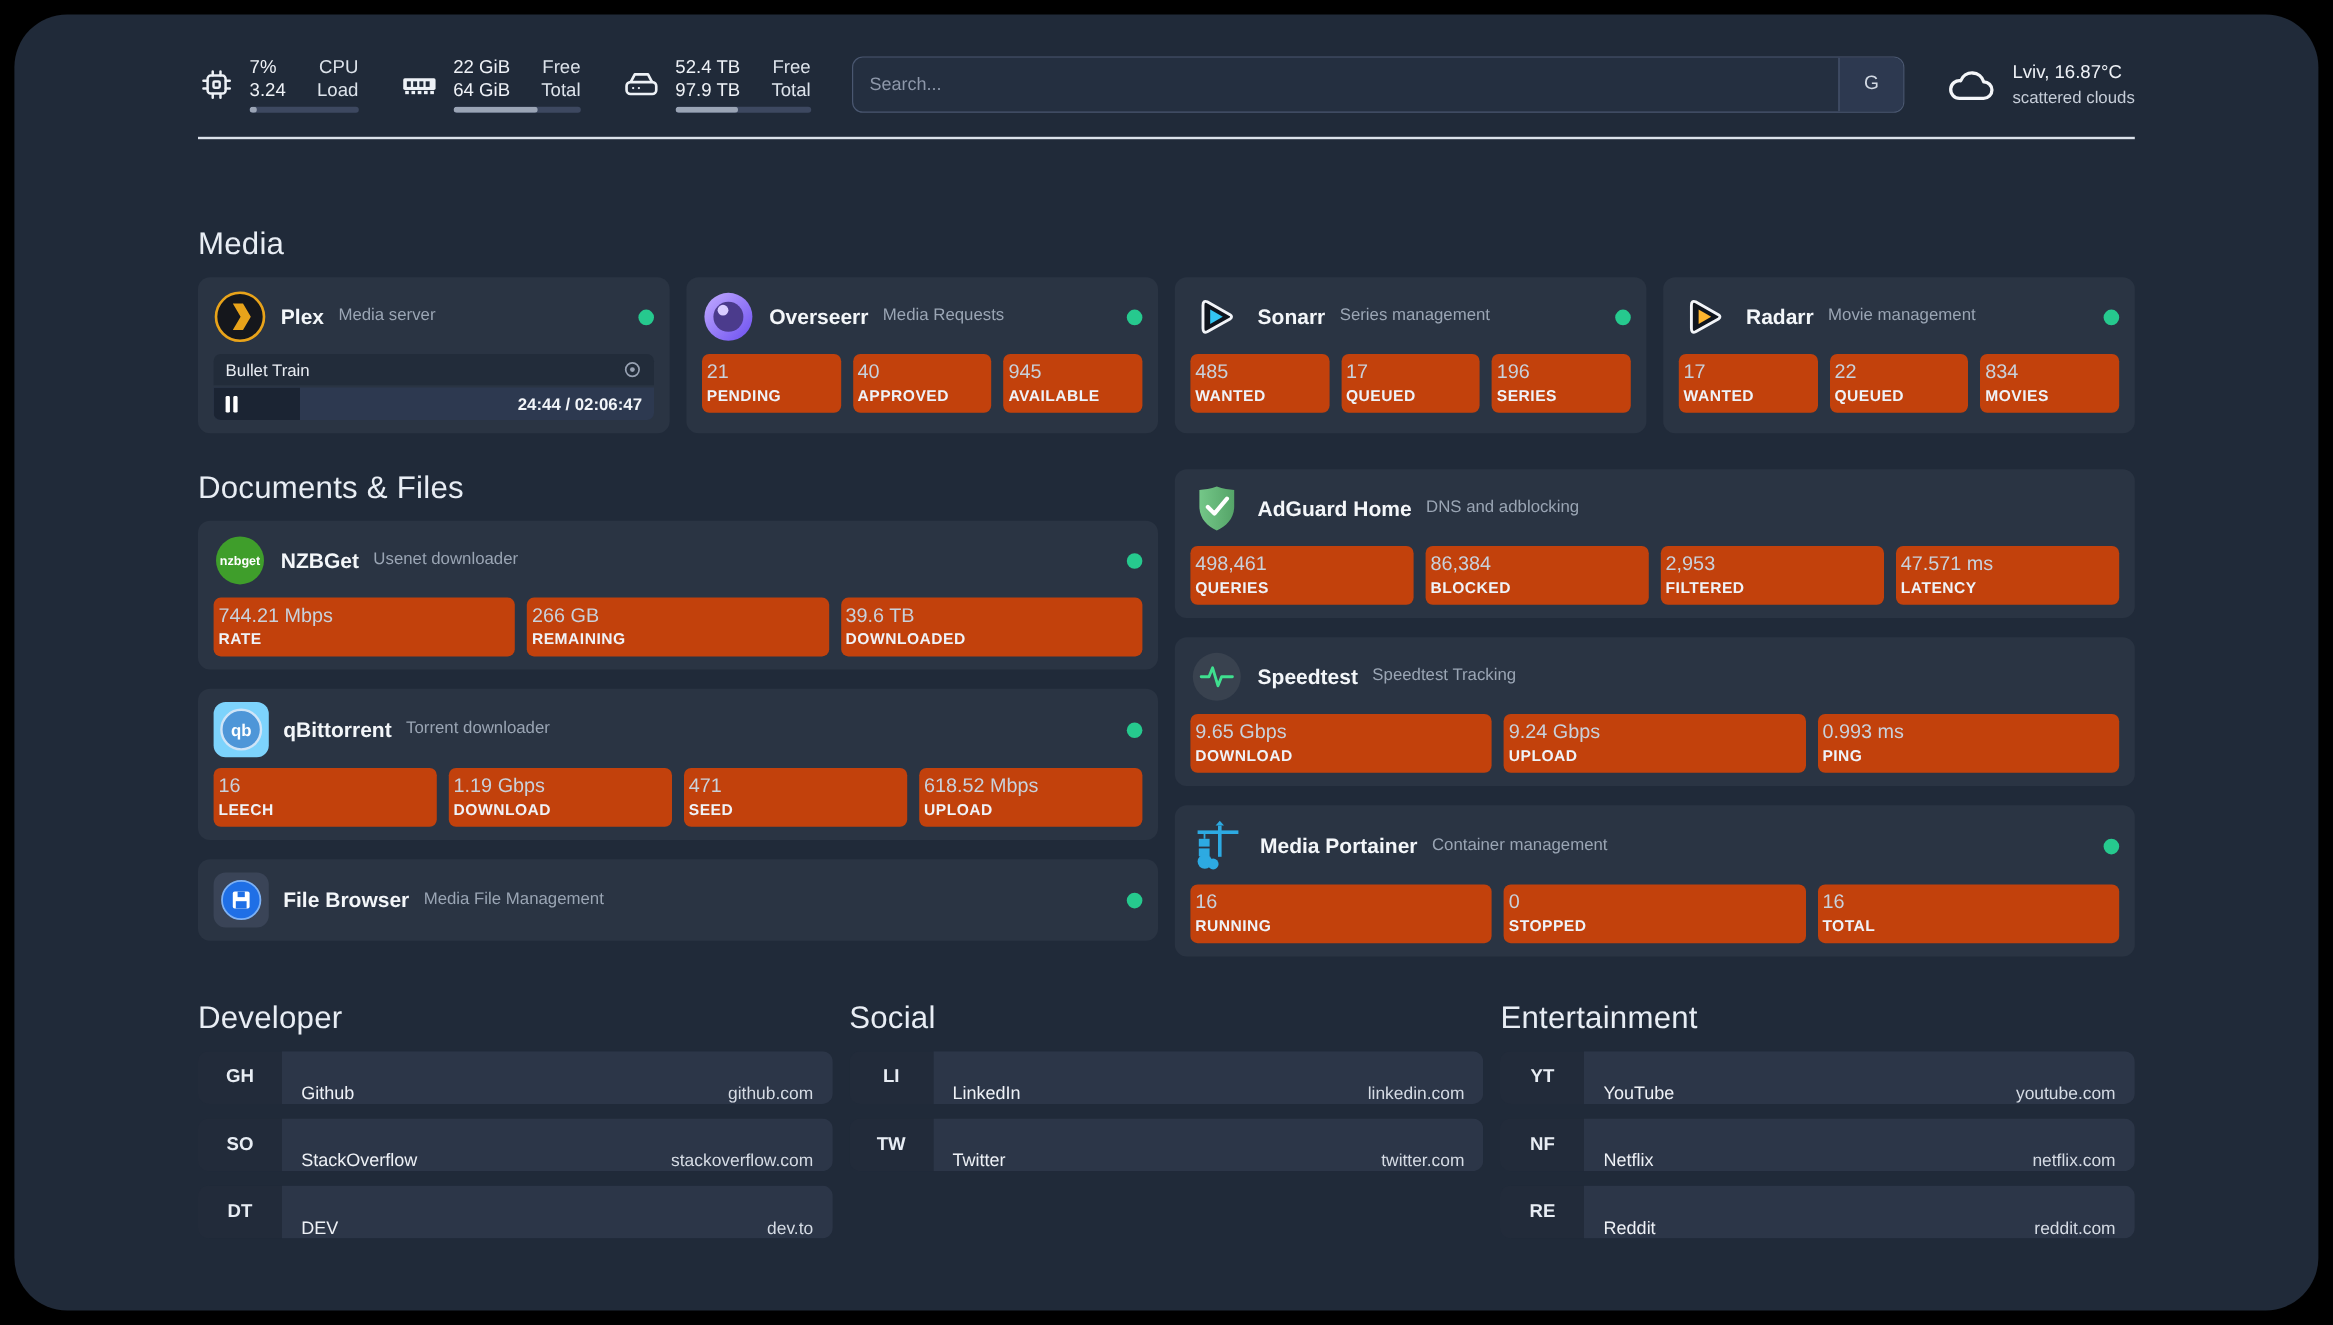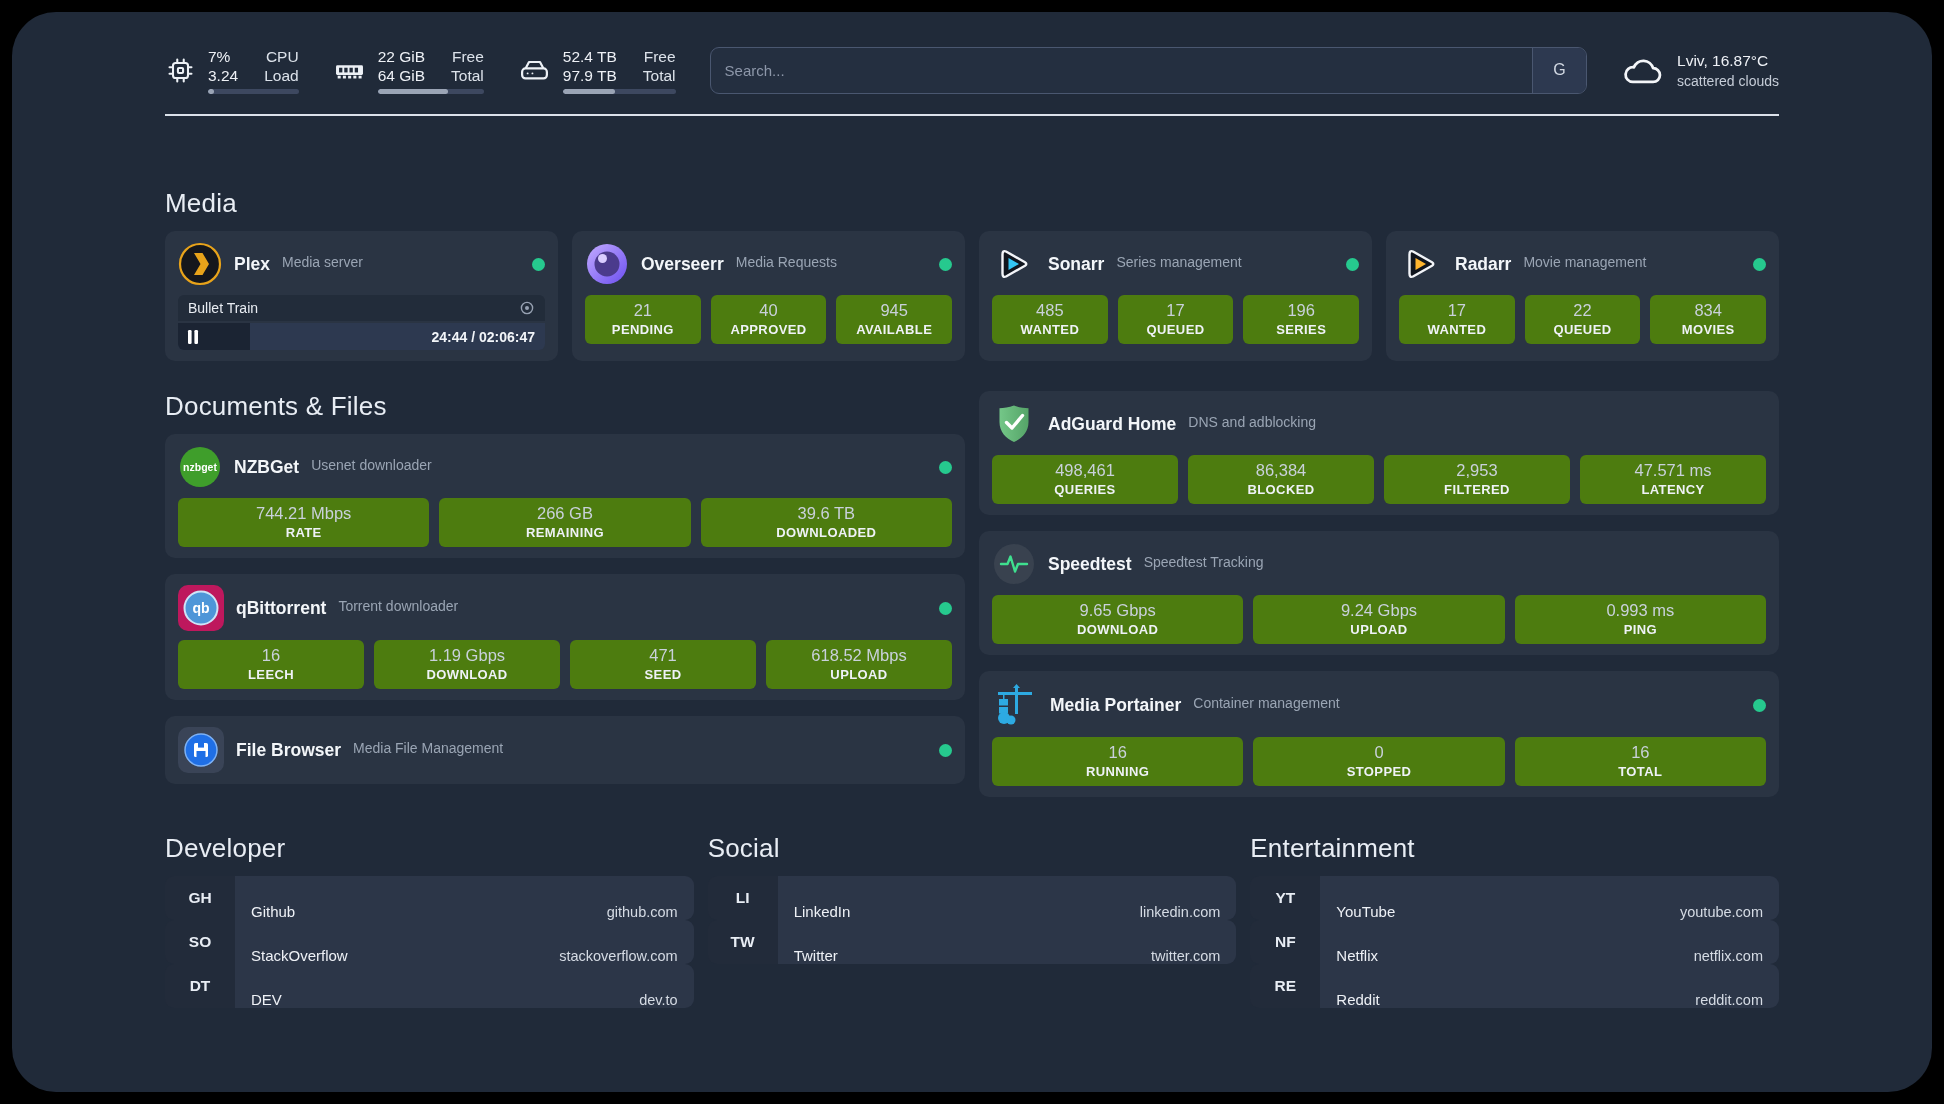--- a/index.html
+++ b/index.html
@@ -29,41 +29,41 @@
   .media-sec{margin-top:72px}
   .media-grid{display:grid;grid-template-columns:repeat(4,1fr);gap:14px;margin-top:12px}
 
   .card{background:#2a3443;border-radius:10px;padding:11px 13px;display:flex;flex-direction:column;gap:9px;cursor:pointer}
   .card-head{display:flex;align-items:center;gap:12px;min-height:44px}
   .head-text{display:flex;flex-direction:row;gap:12px}
   .app-name{font-size:17.5px;font-weight:700;color:#f3f6f9}
   .app-desc{font-size:14px;color:#9aa5b4}
   .dot{width:13px;height:13px;border-radius:50%;background:var(--green,#26c98e);margin-left:auto;flex:none}
   .tiles{display:flex;gap:10px}
-  .tile{flex:1;background:#4d7c0f;border-radius:6px;text-align:center;padding:6px 4px 7px}
+  .tile{flex:1;background:#c2410c;border-radius:6px;text-align:left;padding:6px 4px 7px}
   .tile-value{font-size:16.5px;color:#c9d1db}
   .tile-label{font-size:13px;font-weight:700;color:#eff2f7;letter-spacing:.4px;margin-top:2px}
   .icon-tile{width:46px;height:46px;border-radius:10px;display:flex;align-items:center;justify-content:center;flex:none}
 
   
   .player{display:flex;flex-direction:column;gap:2px}
   .p-row1{height:26px;background:#222c3a;border-radius:6px 6px 0 0;display:flex;align-items:center;justify-content:space-between;padding:0 10px;font-size:14px;color:#e9edf3}
   .p-row2{height:27px;background:#2d3950;border-radius:0 0 6px 6px;position:relative;display:flex;align-items:center;overflow:hidden;cursor:pointer}
   .p-fill{position:absolute;left:0;top:0;bottom:0;background:#1b2433}
   .pause{position:relative;margin-left:9px;display:flex;cursor:pointer}
   .ptime{position:relative;margin-left:auto;padding-right:10px;font-size:14px;font-weight:700;color:#f2f5f9}
 
   .mid-grid{display:grid;grid-template-columns:1fr 1fr;gap:14px;margin-top:30px;align-items:start}
   .col .sec-title{margin-bottom:12px}
   .col .card{margin-bottom:16px}
   .col .card:last-child{margin-bottom:0}
 
   
   .links-grid{display:grid;grid-template-columns:repeat(3,1fr);gap:14px;margin-top:36px;align-items:start}
-  .link-list{display:flex;flex-direction:column;margin-top:12px}
+  .link-list{display:flex;flex-direction:column;gap:12px;margin-top:12px}
   .link-row{display:flex;height:44px;border-radius:9px;overflow:hidden;cursor:pointer}
   .link-abbr{width:70px;background:#222b3a;display:flex;align-items:center;justify-content:center;font-size:15.5px;font-weight:600;color:#e8edf4;flex:none}
   .link-bar{flex:1;background:#2c3648;display:flex;align-items:flex-end;justify-content:space-between;padding:0 16px}
   .link-name{font-size:15px;color:#eef1f6}
   .link-url{font-size:14.5px;color:#d5dbe4}
 </style>
 </head>
 <body>
 
 <div class="panel">
@@ -312,21 +312,21 @@
             </div>
           <div class="tile">
               <div class="tile-value">39.6 TB</div>
               <div class="tile-label">DOWNLOADED</div>
             </div>
         </div>
       </div>
 
       <div class="card">
         <div class="card-head">
-          <span class="icon-tile" style="background:#be185d">
+          <span class="icon-tile" style="background:#7dd3fc">
             <svg width="38" height="38" viewBox="0 0 38 38">
               <circle cx="19" cy="19" r="16.5" fill="#4e96d8" stroke="#cfe4f7" stroke-width="2"></circle>
               <text x="19" y="24" text-anchor="middle" font-size="14" font-weight="700" fill="#fff" font-family="Liberation Sans, sans-serif">qb</text>
             </svg>
           </span>
           <div class="head-text">
             <div class="app-name">qBittorrent</div>
             <div class="app-desc">Torrent downloader</div>
           </div>
           <span class="dot"></span>

